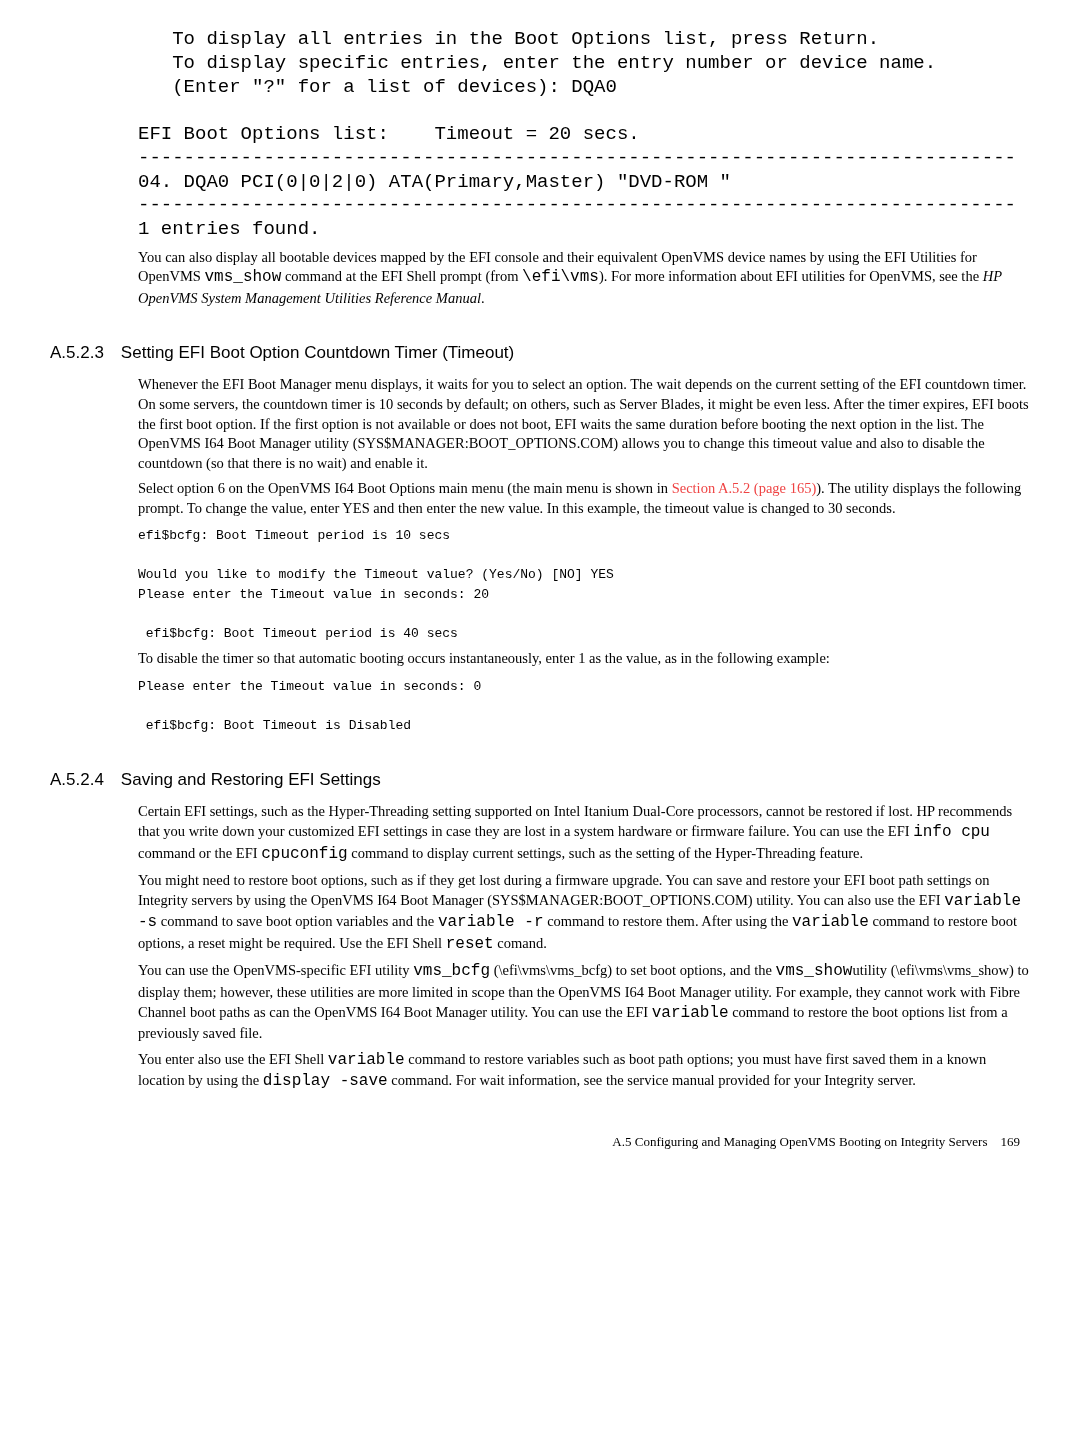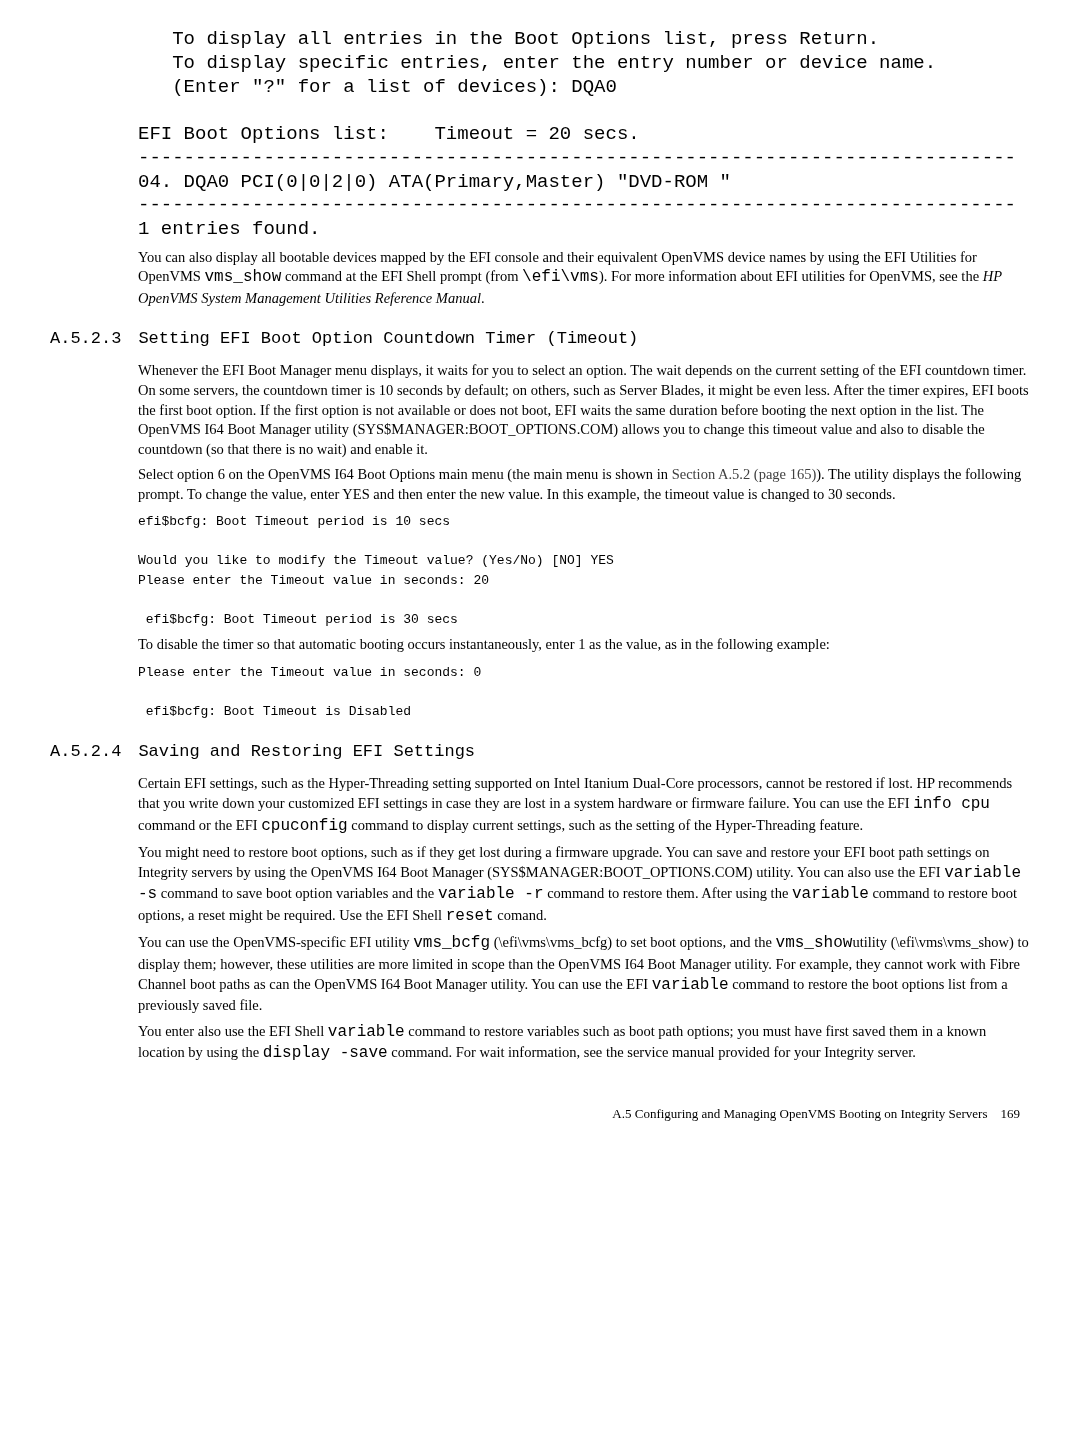--- a/index.html
+++ b/index.html
@@ -25,34 +25,34 @@
   font-size: 13px;
   white-space: pre;
   margin: 8px 0 4px 0;
   padding-left: 88px;
   line-height: 1.5;
 }
 p.body {
   margin: 6px 0 6px 88px;
 }
 h2.section {
-  font-family: Liberation Mono, monospace;
+  font-family: Liberation Sans, sans-serif;
   font-weight: normal;
   font-size: 17px;
-  margin: 20px 0 10px 0;
+  margin: 34px 0 10px 0;
 }
 .mono {
   font-family: 'Courier New', monospace;
   font-size: 16px;
 }
 .italic {
   font-style: italic;
 }
 .link {
-  color: #404040;
+  color: #ef4444;
 }
 .footer {
   text-align: right;
   font-size: 13px;
   margin-top: 40px;
   padding-right: 10px;
 }
 </style>
 </head>
 <body>
@@ -77,21 +77,21 @@
 
 <p class="body">
 <span>Select option 6 on the OpenVMS I64 Boot Options main menu (the main menu is shown in </span><span class="link">Section A.5.2 (page 165)</span><span>). The utility displays the following prompt. To change the value, enter YES and then enter the new value. In this example, the timeout value is changed to 30 seconds.</span>
 </p>
 
 <pre class="code-indent2">efi$bcfg: Boot Timeout period is 10 secs
 
 Would you like to modify the Timeout value? (Yes/No) [NO] YES
 Please enter the Timeout value in seconds: 20
 
- efi$bcfg: Boot Timeout period is 30 secs</pre>
+ efi$bcfg: Boot Timeout period is 40 secs</pre>
 
 <p class="body">To disable the timer so that automatic booting occurs instantaneously, enter 1 as the value, as in the following example:</p>
 
 <pre class="code-indent2">Please enter the Timeout value in seconds: 0
 
  efi$bcfg: Boot Timeout is Disabled</pre>
 
 <h2 class="section">A.5.2.4 Saving and Restoring EFI Settings</h2>
 
 <p class="body">

